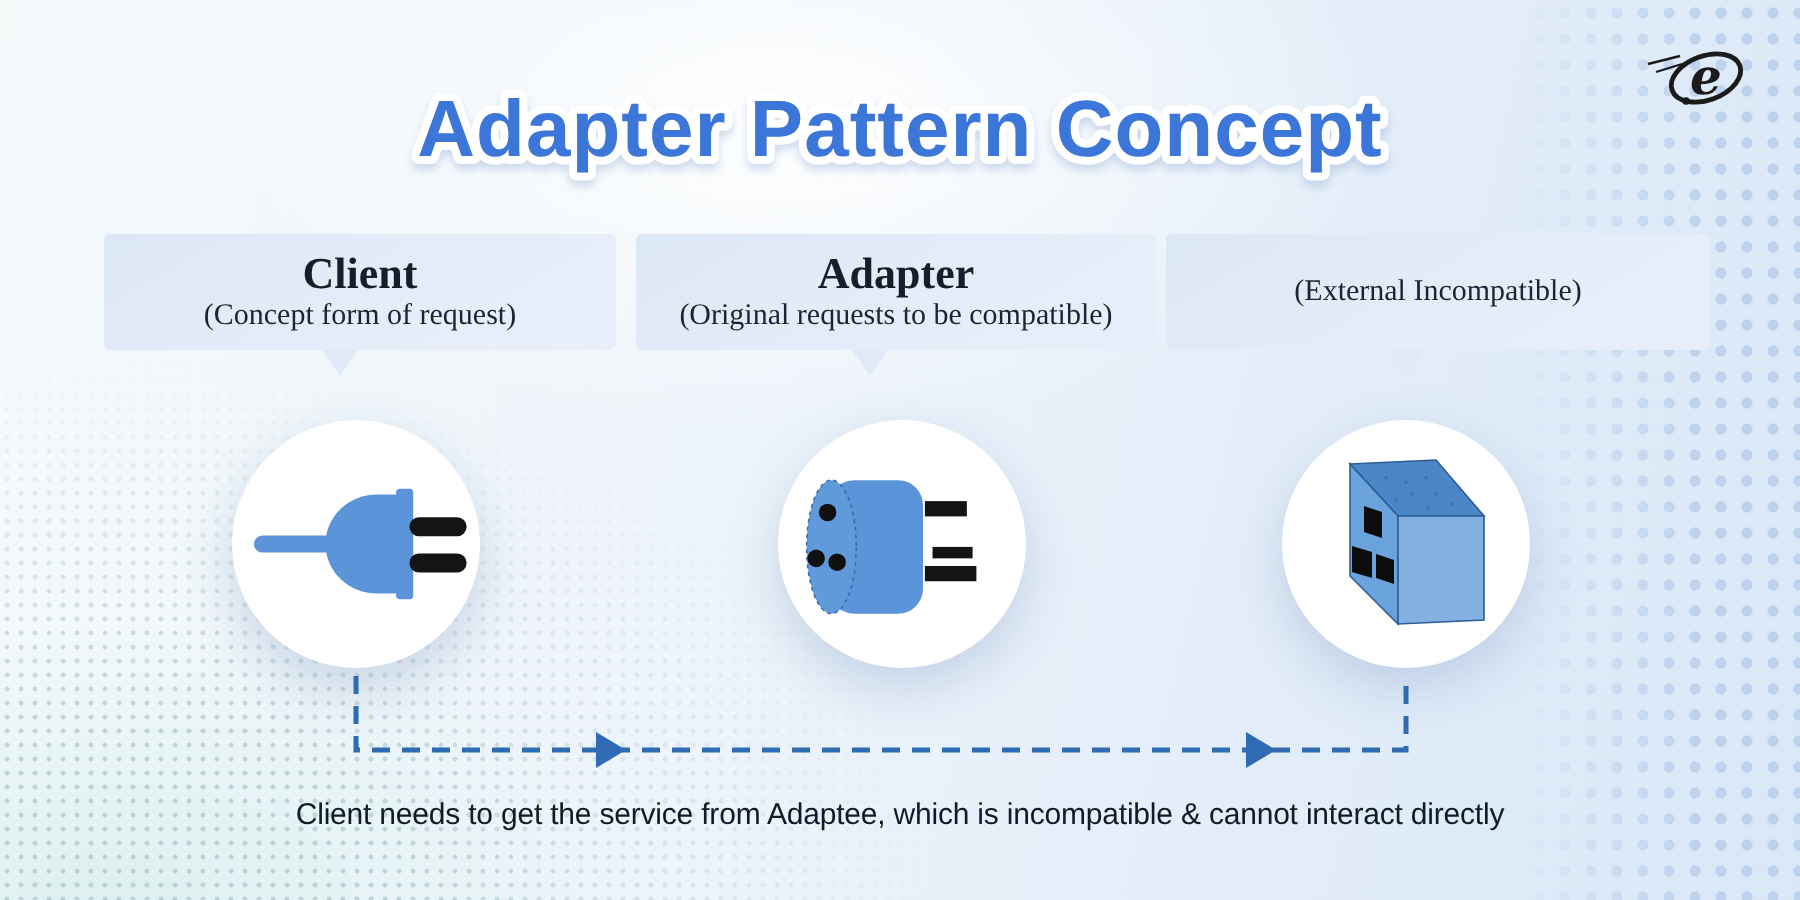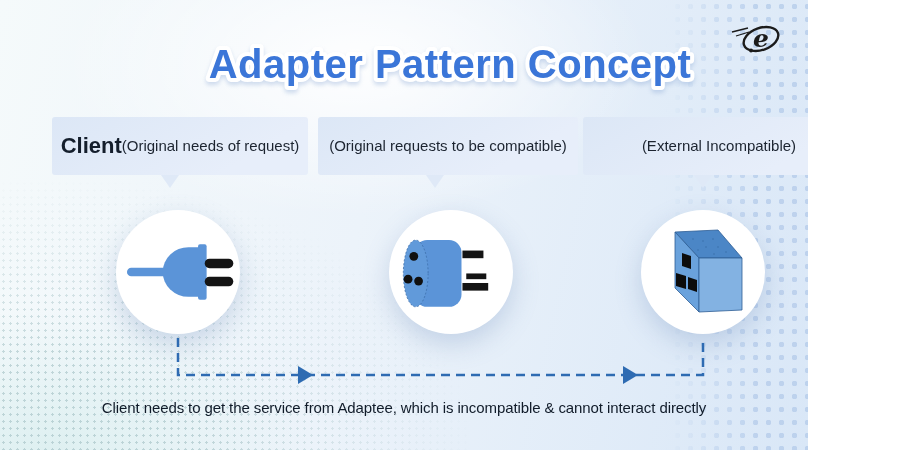--- a/index.html
+++ b/index.html
@@ -1,18 +1,18 @@
 <!DOCTYPE html>
 <html><head>
 <meta charset="utf-8">
 <style>
   html,body{margin:0;padding:0;}
   body{font-family:"Liberation Sans", sans-serif;}
   .canvas{
-    position:relative;width:808px;height:450px;overflow:hidden;
+    position:relative;width:900px;height:450px;overflow:hidden;
     background:
       radial-gradient(ellipse 420px 220px at 44% 14%, rgba(255,255,255,.95), rgba(255,255,255,0) 70%),
       radial-gradient(ellipse 380px 200px at 6% 100%, #def0f1, rgba(222,240,241,0) 70%),
       linear-gradient(103deg, #f5fafb 0%, #ecf3fa 45%, #d9e7f7 100%);
   }
   .dots-right{
     position:absolute;top:0;right:0;width:150px;height:450px;pointer-events:none;
     background-image:radial-gradient(circle, #b9cfec 2.6px, rgba(185,207,236,0) 3px);
     background-size:13px 13px;
     -webkit-mask-image:linear-gradient(to left, #000 35%, transparent 95%);
@@ -25,23 +25,24 @@
     background-size:7px 7px;
     -webkit-mask-image:radial-gradient(ellipse at 12% 100%, #000 25%, transparent 72%);
             mask-image:radial-gradient(ellipse at 12% 100%, #000 25%, transparent 72%);
     opacity:.55;
   }
   .title-svg{position:absolute;left:0;top:34px;filter:drop-shadow(0 3px 2px rgba(130,160,210,.35));}
   .title-text{font-family:"Liberation Sans",sans-serif;font-weight:bold;letter-spacing:.5px;
     paint-order:stroke fill;stroke:#ffffff;stroke-width:8px;stroke-linejoin:round;}
   .logo{position:absolute;top:14px;right:18px;}
   .bubble{
-    position:absolute;top:117px;height:58px;display:flex;flex-direction:row;
+    position:absolute;top:117px;height:58px;display:flex;flex-direction:column;
     align-items:center;justify-content:center;border-radius:3px;
     background:linear-gradient(150deg,#dce7f6 0%,#e7eefa 75%);
+    font-family:Liberation Serif, serif;
   }
   .bubble .tail{
     position:absolute;top:100%;width:0;height:0;
     border-left:9px solid transparent;border-right:9px solid transparent;
     border-top:13px solid #dfe9f7;
   }
   .bubble-title{font-size:22px;font-weight:bold;color:#141e2c;line-height:1.1;}
   .bubble-sub{font-size:15px;color:#1c2430;line-height:1.25;white-space:nowrap;}
   .circle{
     position:absolute;top:210px;width:124px;height:124px;border-radius:50%;
@@ -69,24 +70,25 @@
   <svg class="logo" width="64" height="50" viewBox="0 0 64 50">
     <ellipse cx="35" cy="25" rx="18" ry="11" transform="rotate(-20 35 25)" fill="none" stroke="#1b1b1b" stroke-width="2.4"></ellipse>
     <line x1="6" y1="18" x2="22" y2="14" stroke="#1b1b1b" stroke-width="1.4"></line>
     <line x1="10" y1="22" x2="23" y2="18" stroke="#1b1b1b" stroke-width="1.1"></line>
     <circle cx="25" cy="36.5" r="1.9" fill="#1b1b1b"></circle>
     <text x="27" y="33" font-size="25" font-style="italic" font-weight="bold" font-family="'DejaVu Serif', serif" fill="#1b1b1b">e</text>
   </svg>
 
   <div class="bubble" style="left:52px;width:256px;">
     <div class="bubble-title">Client</div>
-    <div class="bubble-sub">(Original needs of request)</div>
+    <div class="bubble-sub">(Concept form of request)</div>
     <span class="tail" style="left:109px;"></span>
   </div>
   <div class="bubble" style="left:318px;width:260px;">
+    <div class="bubble-title">Adapter</div>
     <div class="bubble-sub">(Original requests to be compatible)</div>
     <span class="tail" style="left:108px;"></span>
   </div>
   <div class="bubble" style="left:583px;width:272px;">
     <div class="bubble-sub">(External Incompatible)</div>
     <span class="tail" style="left:111px;"></span>
   </div>
 
   <div class="circle" style="left:116px;">
     <svg width="124" height="92" viewBox="0 0 130 92">

